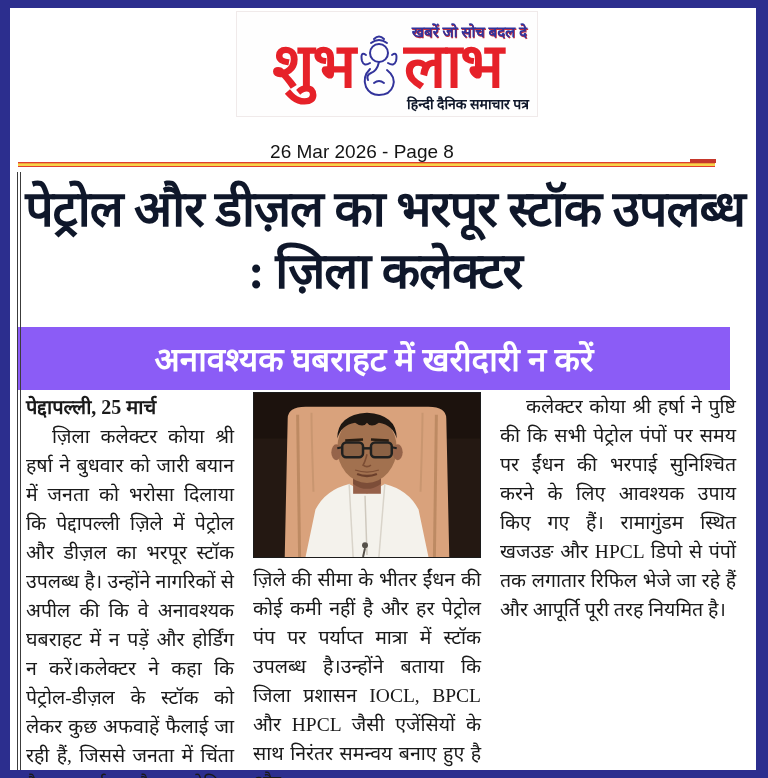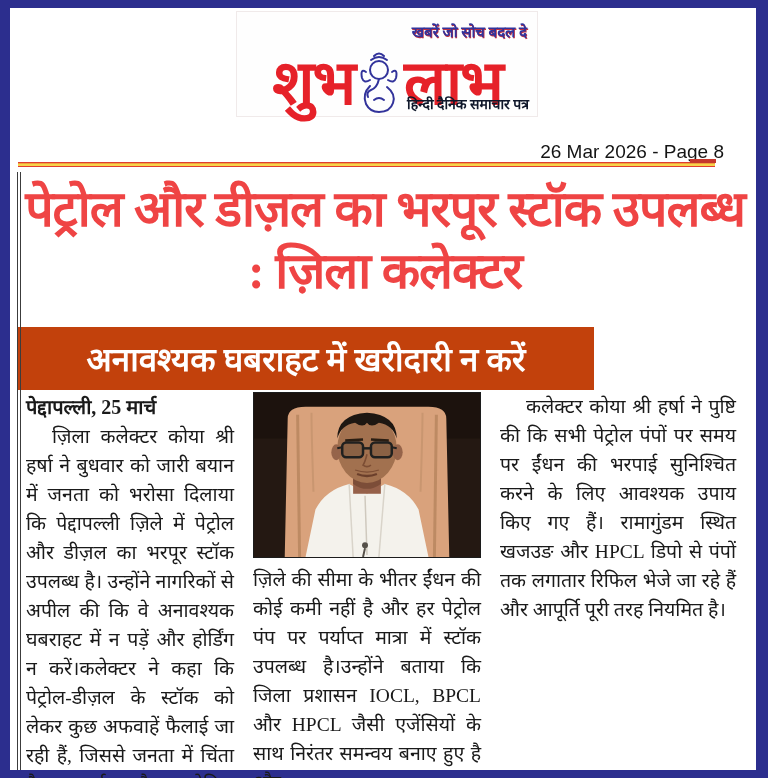--- a/index.html
+++ b/index.html
@@ -24,58 +24,58 @@
   }
   .mast-tagline-top {
     position: absolute; top: 9px; right: 10px;
     font-size: 15px; font-weight: bold; color: #32339b;
     text-shadow: 0.6px 0.6px 0 #c03040;
     white-space: nowrap;
     text-align: center;
   }
   .mast-row {
     position: absolute; left: 0; top: 18px; width: 100%; height: 72px;
-    display: flex; align-items: center; justify-content: center; gap: 2px; margin-top: 17px;
+    display: flex; align-items: center; justify-content: center; gap: 2px;
   }
   .mast-word {
     font-size: 62px; font-weight: bold; color: #e62129; line-height: 1;
     letter-spacing: -2px;
   }
   .mast-ganesha { width: 46px; height: 66px; flex: 0 0 auto; }
   .mast-tagline-bottom {
     position: absolute; bottom: 3px; right: 8px;
     font-size: 14px; font-weight: bold; color: #0f172a;
     white-space: nowrap;
   }
   .site-line {
     position: absolute; left: 0; top: 120px; width: 768px;
     text-align: center; font-family: "Liberation Sans", "DejaVu Sans", sans-serif;
     font-size: 19px; color: #141414; font-weight: 500;
   }
   .edition-line {
     position: absolute; left: 0; top: 141px; width: 724px;
-    text-align: right; font-family: "Liberation Sans", "DejaVu Sans", sans-serif;
+    text-align: center; font-family: "Liberation Sans", "DejaVu Sans", sans-serif;
     font-size: 19px; color: #141414; font-weight: 500;
   }
   .divider {
     position: absolute; left: 18px; top: 162px; width: 697px; height: 5px;
     background: linear-gradient(to bottom, #e23d2e 0 20%, #f0a23c 20% 45%, #f6d44a 45% 70%, #e23d2e 70% 100%);
   }
   .divider-cap {
     position: absolute; left: 690px; top: 159px; width: 26px; height: 4px;
     background: #c6372b;
   }
   .headline {
     position: absolute; left: 22px; top: 178px; width: 726px; height: 140px;
-    text-align: center; font-size: 50px; font-weight: bold; color: #ef4444;
+    text-align: center; font-size: 50px; font-weight: bold; color: #0f172a;
     line-height: 62px; letter-spacing: -1px;
   }
   .banner {
-    position: absolute; left: 18px; top: 327px; width: 576px; height: 63px;
-    background: #c2410c;
+    position: absolute; left: 18px; top: 327px; width: 712px; height: 63px;
+    background: #8b5cf6;
     display: flex; align-items: center; justify-content: center;
     color: #ffffff; font-size: 33px; font-weight: bold;
   }
   .left-rule {
     position: absolute; left: 17px; top: 172px; width: 4px; height: 598px;
     border-left: 4px double #3c3c3c;
   }
   .columns {
     position: absolute; left: 26px; top: 392px; width: 712px;
     display: flex; gap: 19px;

